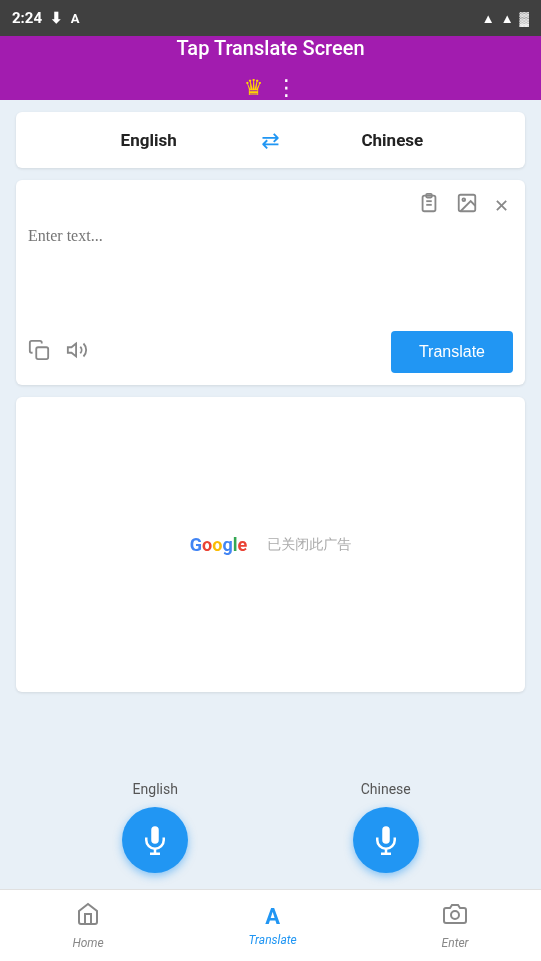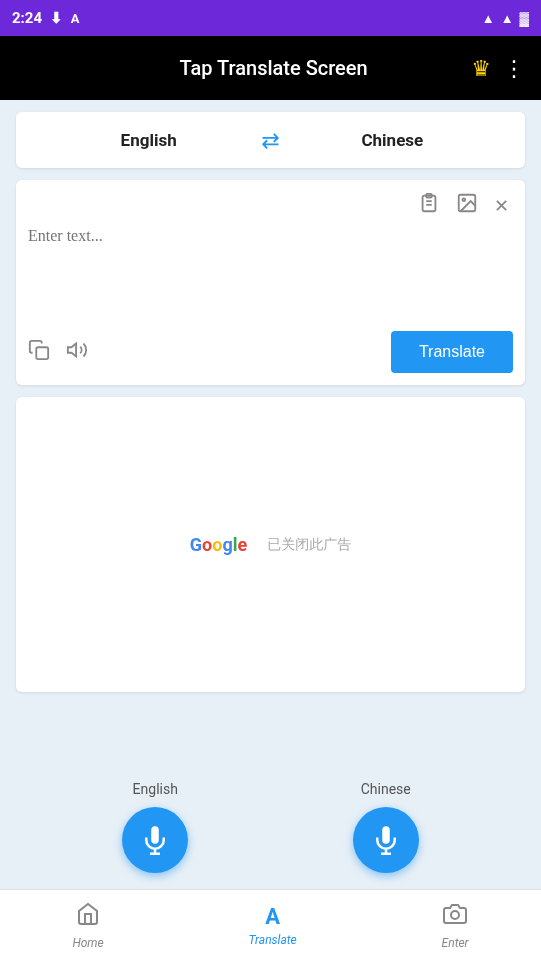--- a/index.html
+++ b/index.html
@@ -9,21 +9,21 @@
       background: #e8f0f7;
       font-family: 'Roboto', Arial, sans-serif;
       overflow: hidden;
       position: relative;
     }
 
     
     .status-bar {
       width: 100%;
       height: 36px;
-      background: #6d28d9;
+      background: #404040;
       display: flex;
       align-items: center;
       justify-content: space-between;
       padding: 0 12px;
       gap: 20px;
     }
     .status-left {
       display: flex;
       align-items: center;
       gap: 8px;
@@ -36,25 +36,26 @@
       align-items: center;
       gap: 6px;
       color: white;
       font-size: 13px;
     }
 
     
     .header {
       width: 100%;
       height: 64px;
-      background: #000000;
+      background: #a21caf;
       display: flex;
       align-items: center;
       justify-content: space-between;
       padding: 0 16px;
+      flex-direction: column;
     }
     .header-title {
       color: white;
       font-size: 20px;
       font-weight: 500;
       flex: 1;
       text-align: center;
     }
     .header-icon {
       color: #ffd600;

